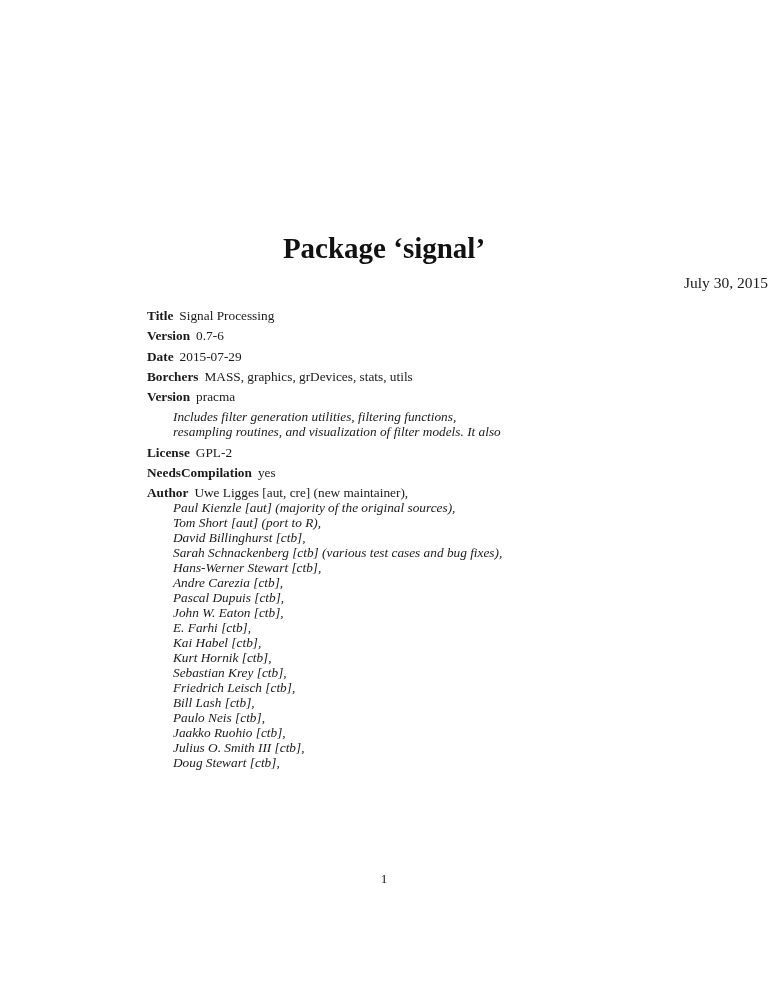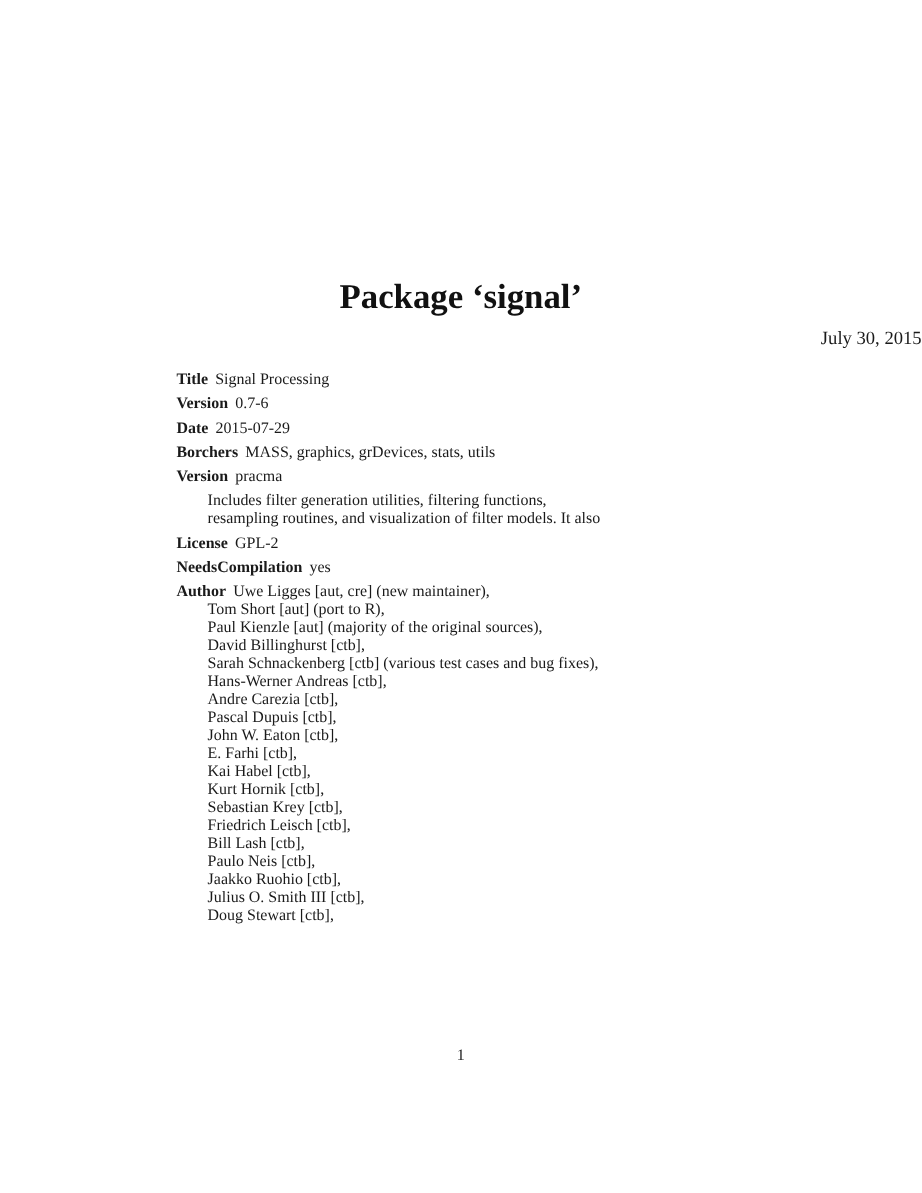--- a/index.html
+++ b/index.html
@@ -50,20 +50,21 @@
     }
     .field {
       margin: 0 0 5.3px 0;
     }
     .field-label {
       font-weight: bold;
       margin-right: 6px;
     }
     .field-cont {
       padding-left: 26px;
+      font-style: italic;
     }
     .page-number {
       position: absolute;
       left: 0; width: 768px;
       top: 871px;
       text-align: center;
       font-size: 13.3px;
       line-height: 16px;
     }
   </style>
@@ -108,25 +109,25 @@
     </div>
 
     <div class="field">
       <span class="field-label">NeedsCompilation</span><span class="field-value">yes</span>
     </div>
 
     <div class="field">
       <div>
         <span class="field-label">Author</span><span class="field-value">Uwe Ligges [aut, cre] (new maintainer),</span>
       </div>
+      <div class="field-cont">Paul Kienzle [aut] (majority of the original sources),</div>
       <div class="field-cont">Tom Short [aut] (port to R),</div>
-      <div class="field-cont">Paul Kienzle [aut] (majority of the original sources),</div>
       <div class="field-cont">David Billinghurst [ctb],</div>
       <div class="field-cont">Sarah Schnackenberg [ctb] (various test cases and bug fixes),</div>
-      <div class="field-cont">Hans-Werner Andreas [ctb],</div>
+      <div class="field-cont">Hans-Werner Stewart [ctb],</div>
       <div class="field-cont">Andre Carezia [ctb],</div>
       <div class="field-cont">Pascal Dupuis [ctb],</div>
       <div class="field-cont">John W. Eaton [ctb],</div>
       <div class="field-cont">E. Farhi [ctb],</div>
       <div class="field-cont">Kai Habel [ctb],</div>
       <div class="field-cont">Kurt Hornik [ctb],</div>
       <div class="field-cont">Sebastian Krey [ctb],</div>
       <div class="field-cont">Friedrich Leisch [ctb],</div>
       <div class="field-cont">Bill Lash [ctb],</div>
       <div class="field-cont">Paulo Neis [ctb],</div>

